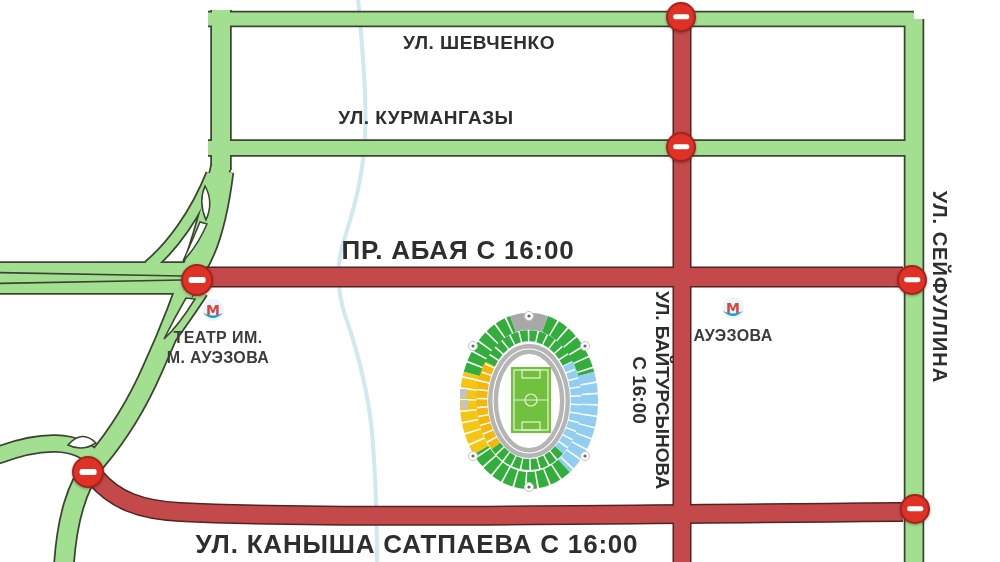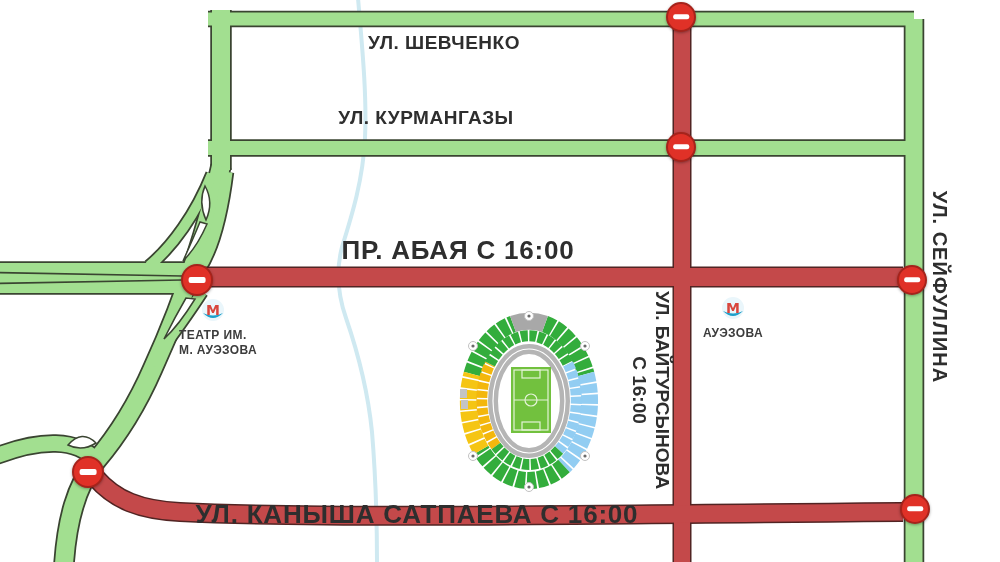--- a/index.html
+++ b/index.html
@@ -9,22 +9,22 @@
   .lbl{position:absolute;transform:translate(-50%,-50%);font-weight:600;color:#2e2e2e;
        white-space:nowrap;letter-spacing:.5px;}
   .lbl-street{font-size:19px;}
   .lbl-big{font-size:26px;letter-spacing:.8px;text-align:right;}
   .lbl-vert{position:absolute;font-weight:600;color:#2e2e2e;text-align:center;}
   #lbl-baytursynova{left:531px;top:367px;width:240px;height:46px;line-height:23px;
        font-size:19px;transform:rotate(90deg);}
   #lbl-seyfullina{left:830px;top:275px;width:220px;height:24px;line-height:24px;
        font-size:20px;transform:rotate(90deg);letter-spacing:1px;}
   .metro{position:absolute;width:26px;height:26px;}
-  .metro-lbl{position:absolute;transform:translate(-50%,0);font-size:12px;font-weight:700;
-       color:#3c3c3c;line-height:1.25;letter-spacing:.4px;white-space:nowrap;}
+  .metro-lbl{position:absolute;transform:translate(-50%,0);font-size:16px;font-weight:700;
+       color:#3c3c3c;text-align:center;line-height:1.25;letter-spacing:.4px;white-space:nowrap;}
   .no-entry{position:absolute;border-radius:50%;background:#e03127;
        border:2px solid #a6231b;box-shadow:0 1px 3px rgba(0,0,0,.35);box-sizing:border-box;}
   .no-entry::after{content:"";position:absolute;left:50%;top:50%;transform:translate(-50%,-50%);
        width:60%;height:21%;background:#ffffff;border-radius:2px;}
 </style>
 </head>
 <body>
 
 <div id="map">
 
@@ -139,24 +139,24 @@
 
   <div id="sign-layer">
       <div class="no-entry" style="left: 666px; top: 2px; height: 30px; width: 30px;"></div>
       <div class="no-entry" style="left: 666px; top: 132px; height: 30px; width: 30px;"></div>
       <div class="no-entry" style="left: 181px; top: 264px; height: 32px; width: 32px;"></div>
       <div class="no-entry" style="left: 897px; top: 265px; height: 30px; width: 30px;"></div>
       <div class="no-entry" style="left: 72px; top: 456px; height: 32px; width: 32px;"></div>
       <div class="no-entry" style="left: 900px; top: 494px; height: 30px; width: 30px;"></div>
     </div>
 
-  <div class="lbl lbl-street" style="left:444px;top:43px">УЛ. ШЕВЧЕНКО</div>
+  <div class="lbl lbl-street" style="left:479px;top:43px">УЛ. ШЕВЧЕНКО</div>
   <div class="lbl lbl-street" style="left:426px;top:118px">УЛ. КУРМАНГАЗЫ</div>
   <div class="lbl lbl-big" style="left:458px;top:250px">ПР. АБАЯ С 16:00</div>
-  <div class="lbl lbl-big" style="left:417px;top:514px">УЛ. КАНЫША САТПАЕВА С 16:00</div>
+  <div class="lbl lbl-big" style="left:417px;top:544px">УЛ. КАНЫША САТПАЕВА С 16:00</div>
 
   <div class="lbl-vert" id="lbl-baytursynova">
     <div>УЛ. БАЙТУРСЫНОВА</div>
     <div>С 16:00</div>
   </div>
   <div class="lbl-vert" id="lbl-seyfullina">УЛ. СЕЙФУЛЛИНА</div>
 
   <svg class="metro" style="left:200px;top:298px" viewBox="0 0 26 26">
     <circle cx="13" cy="12" r="11" fill="#eaf6fb"></circle>
     <path d="M3 15 Q13 25 23 15 Q13 20 3 15 Z" fill="#1d9fca"></path>

